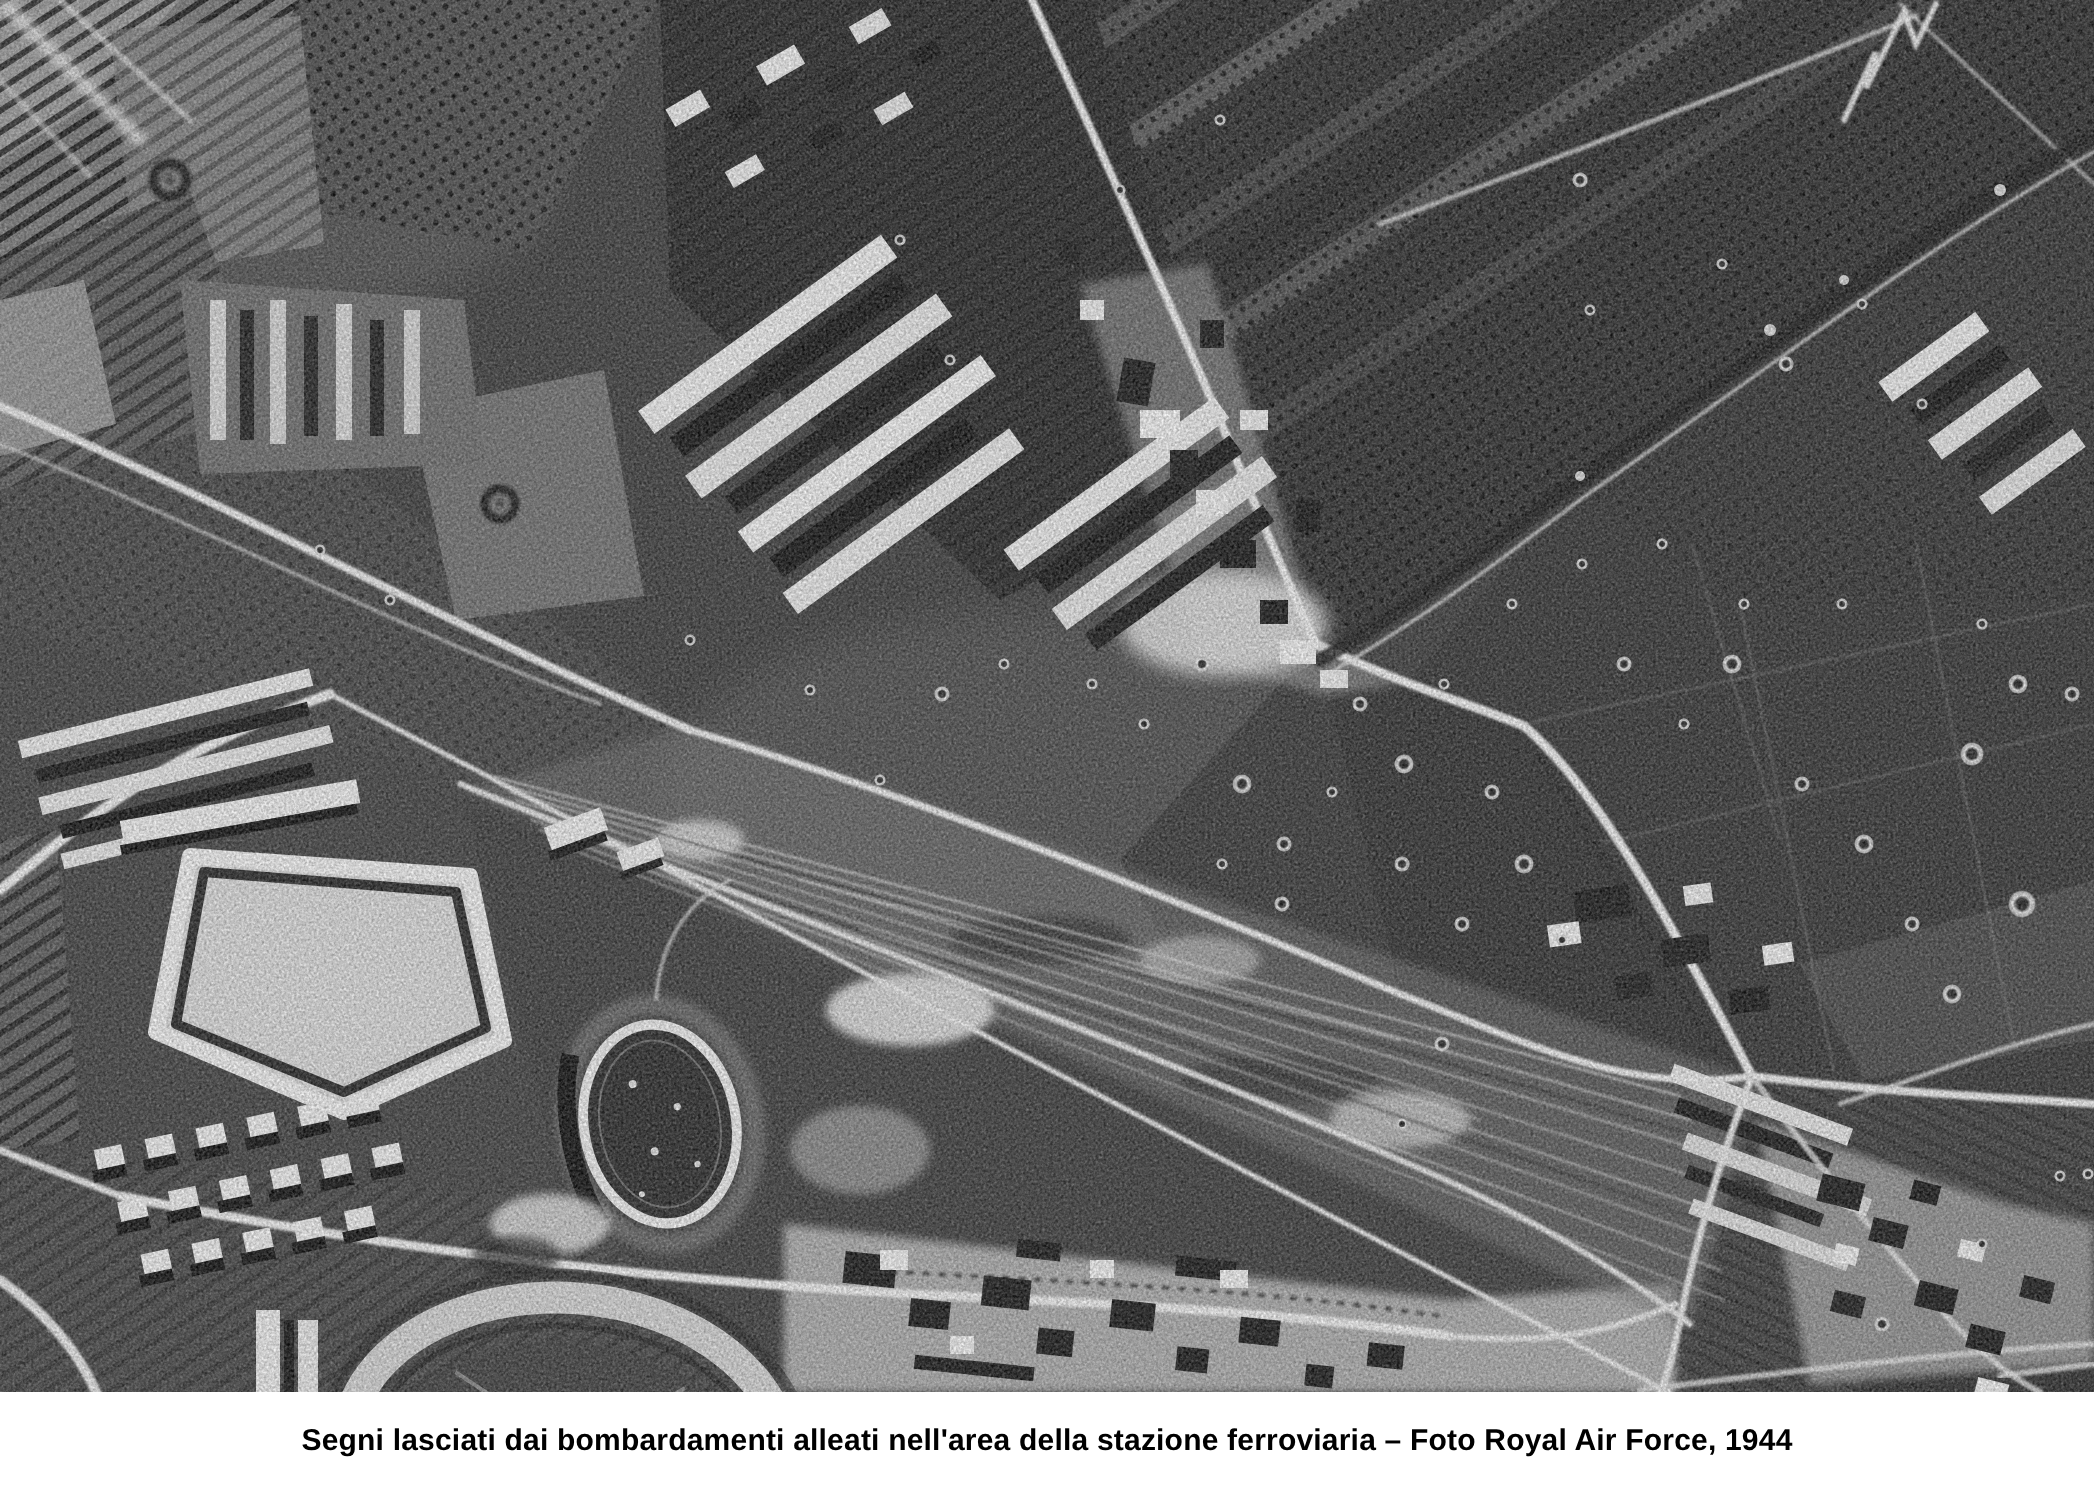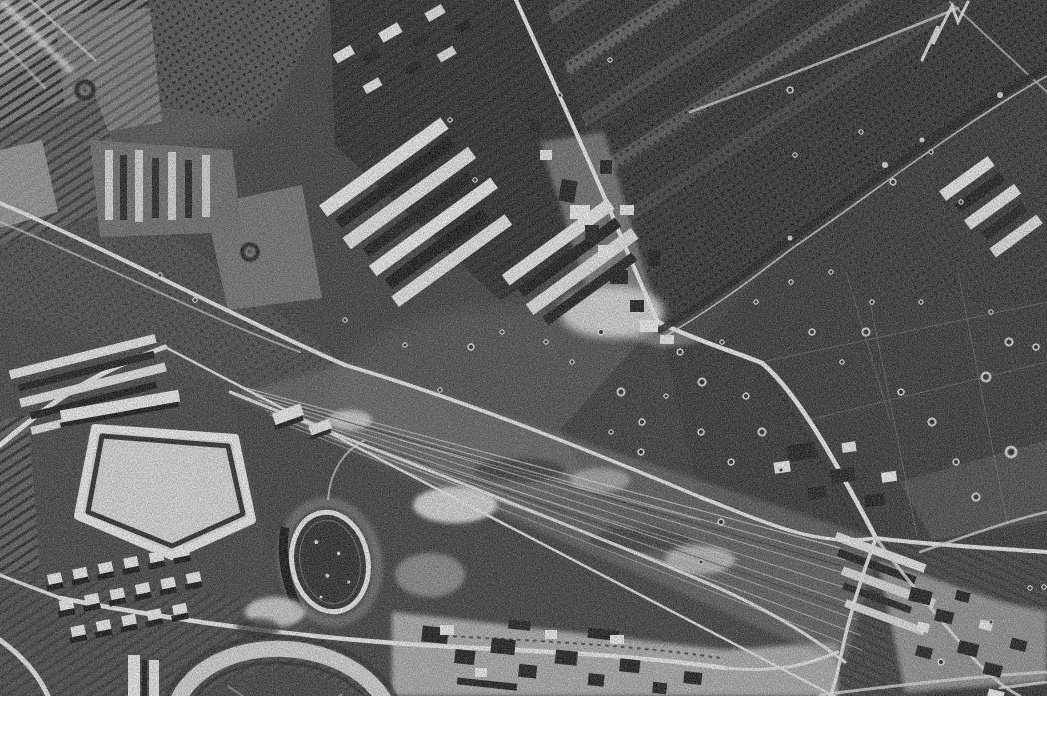--- a/index.html
+++ b/index.html
@@ -465,13 +465,16 @@
         <path d="M0,40 L45,88" stroke="#e0e0e0" stroke-width="3" opacity="0.5" filter="url(#b1)"></path>
         <polyline points="922,60 938,26 933,44 952,6 958,22 968,2" stroke="#f5f5f5" stroke-width="3" opacity="0.9" filter="url(#b1)"></polyline>
         <path d="M1000,688 L1047,682" stroke="#e8e8e8" stroke-width="3" opacity="0.8" filter="url(#b1)"></path>
       </g>
 
       <rect width="1047" height="696" filter="url(#gW)" opacity="0.5"></rect>
       <rect width="1047" height="696" filter="url(#gB)" opacity="0.45"></rect>
     </g>
   </svg>
   </div>
+  <div class="caption">
+    <span>Segni lasciati dai bombardamenti alleati nell'area della stazione ferroviaria – Foto Royal Air Force, 1944</span>
+  </div>
 </div>
 
 </body></html>

